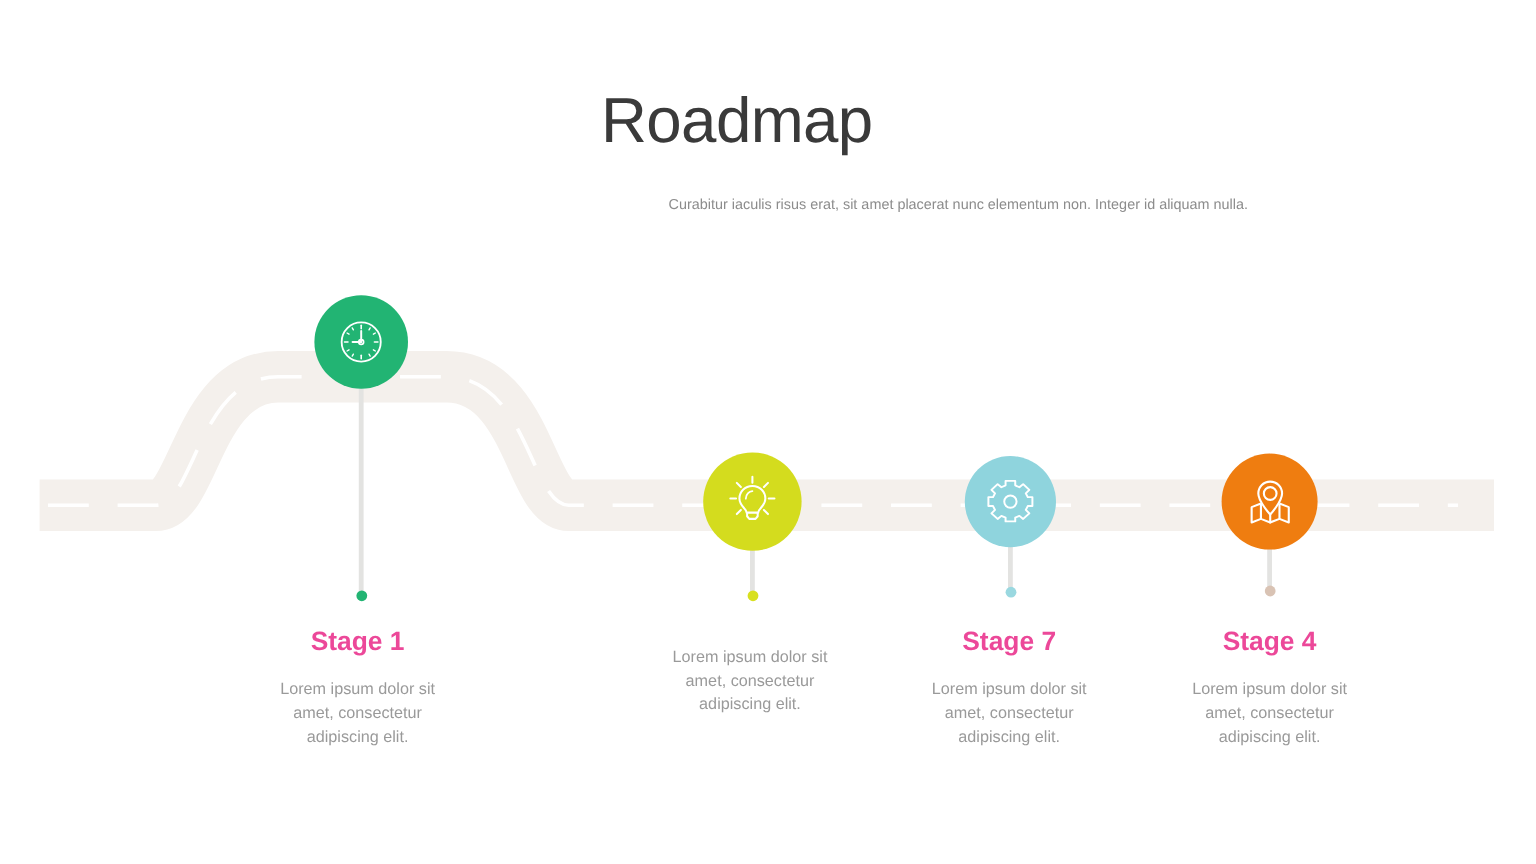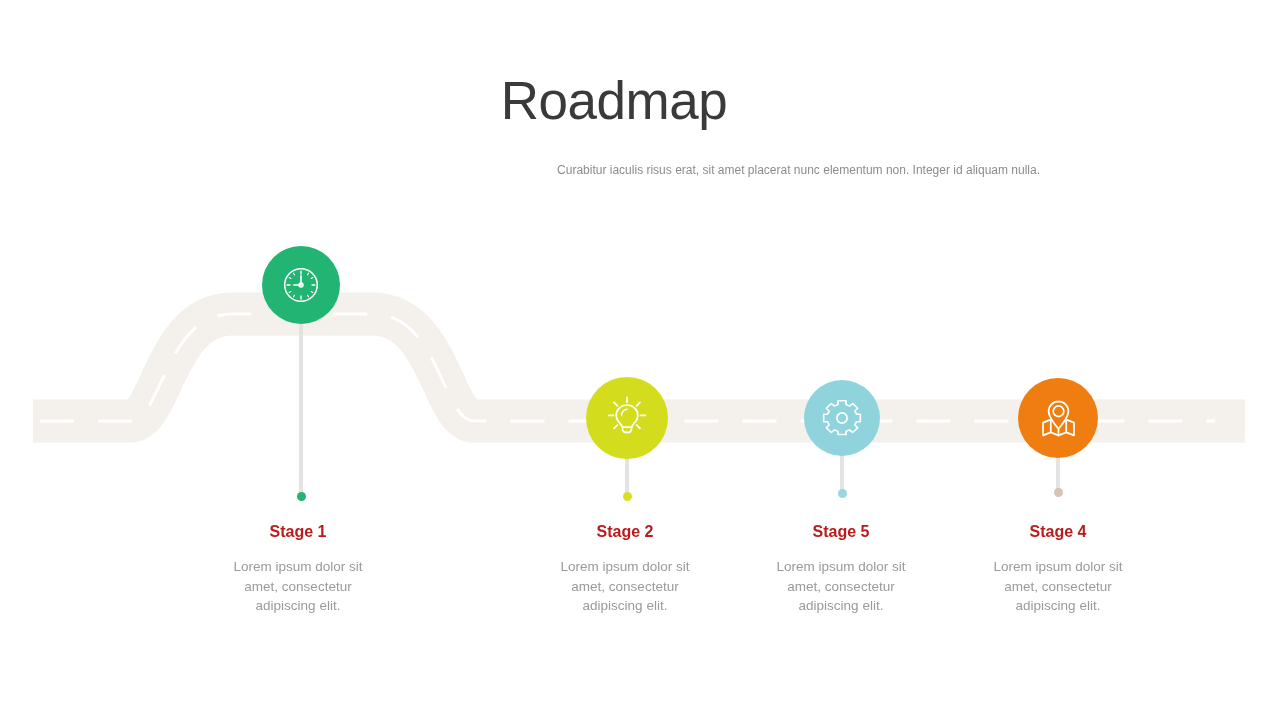--- a/index.html
+++ b/index.html
@@ -81,23 +81,23 @@
   .marker-circle svg {
     display: block;
   }
 
   
   .stage-caption {
     position: absolute;
     text-align: center;
   }
   .stage-title {
-    font-size: 16px;
+    font-size: 22px;
     font-weight: bold;
-    color: #b91c1c;
+    color: #ec4899;
     line-height: 1.2;
     margin: 0 0 13px 0;
   }
   .stage-desc {
     font-size: 13.5px;
     font-weight: 400;
     color: #9a9a9a;
     line-height: 1.45;
     margin: 16px;
     padding: 0 18px;
@@ -170,42 +170,41 @@
       <line x1="37.6" y1="21.4" x2="42.4" y2="21.4" stroke="#ffffff" stroke-width="1.7" stroke-linecap="round"></line>
       <line x1="11" y1="8.4" x2="14.4" y2="11.8" stroke="#ffffff" stroke-width="1.7" stroke-linecap="round"></line>
       <line x1="33.6" y1="31" x2="37" y2="34.4" stroke="#ffffff" stroke-width="1.7" stroke-linecap="round"></line>
       <line x1="37" y1="8.4" x2="33.6" y2="11.8" stroke="#ffffff" stroke-width="1.7" stroke-linecap="round"></line>
       <line x1="14.4" y1="31" x2="11" y2="34.4" stroke="#ffffff" stroke-width="1.7" stroke-linecap="round"></line>
     </svg>
   </div>
 </div>
 
 <div class="stage-caption" style="left:515px; top:522px; width:220px;">
-  <p class="stage-title">Stage 2</p>
   <p class="stage-desc">Lorem ipsum dolor sit amet, consectetur adipiscing elit.</p>
 </div>
 
 <div class="stage-marker" style="left:842px; top:418px;">
   <div class="marker-stem" style="top:0px; height:76px;"></div>
   <div class="marker-dot" style="top:71px; background:#9ad8e0;"></div>
   <div class="marker-circle" style="left:-38px; top:-38px; width:76px; height:76px; background:#8fd4dd;">
     <svg width="44" height="44" viewBox="0 0 48 48">
       <path d="M 19.6 8 L 28.4 8 L 28.4 12.4 L 32.2 14.3 L 35.6 11.2 L 41.2 16.8
                L 38 20.2 L 39.8 24 L 44 24 L 44 32.8 L 39.8 32.8 L 38 36.6
                L 41.2 40 L 35.6 45.6 L 32.2 42.5 L 28.4 44.3 L 28.4 48 L 19.6 48
                L 19.6 44.3 L 15.8 42.5 L 12.4 45.6 L 6.8 40 L 10 36.6 L 8.2 32.8
                L 4 32.8 L 4 24 L 8.2 24 L 10 20.2 L 6.8 16.8 L 12.4 11.2
                L 15.8 14.3 L 19.6 12.4 Z" fill="none" stroke="#ffffff" stroke-width="1.8" stroke-linejoin="round" transform="translate(0,-4) scale(1,0.92) translate(0,2)"></path>
       <circle cx="24" cy="24" r="5.6" fill="none" stroke="#ffffff" stroke-width="1.8"></circle>
     </svg>
   </div>
 </div>
 
 <div class="stage-caption" style="left:731px; top:522px; width:220px;">
-  <p class="stage-title">Stage 5</p>
+  <p class="stage-title">Stage 7</p>
   <p class="stage-desc">Lorem ipsum dolor sit amet, consectetur adipiscing elit.</p>
 </div>
 
 <div class="stage-marker" style="left:1058px; top:418px;">
   <div class="marker-stem" style="top:0px; height:74px;"></div>
   <div class="marker-dot" style="top:70px; background:#d9c3b4;"></div>
   <div class="marker-circle" style="left:-40px; top:-40px; width:80px; height:80px; background:#ef7d10;">
     <svg width="47" height="47" viewBox="0 0 48 48">
       <path d="M 24 6.5 C 18.4 6.5 13.9 11 13.9 16.6 C 13.9 23.4 24 34.5 24 34.5
                C 24 34.5 34.1 23.4 34.1 16.6 C 34.1 11 29.6 6.5 24 6.5 Z" fill="none" stroke="#ffffff" stroke-width="1.8" stroke-linejoin="round"></path>

